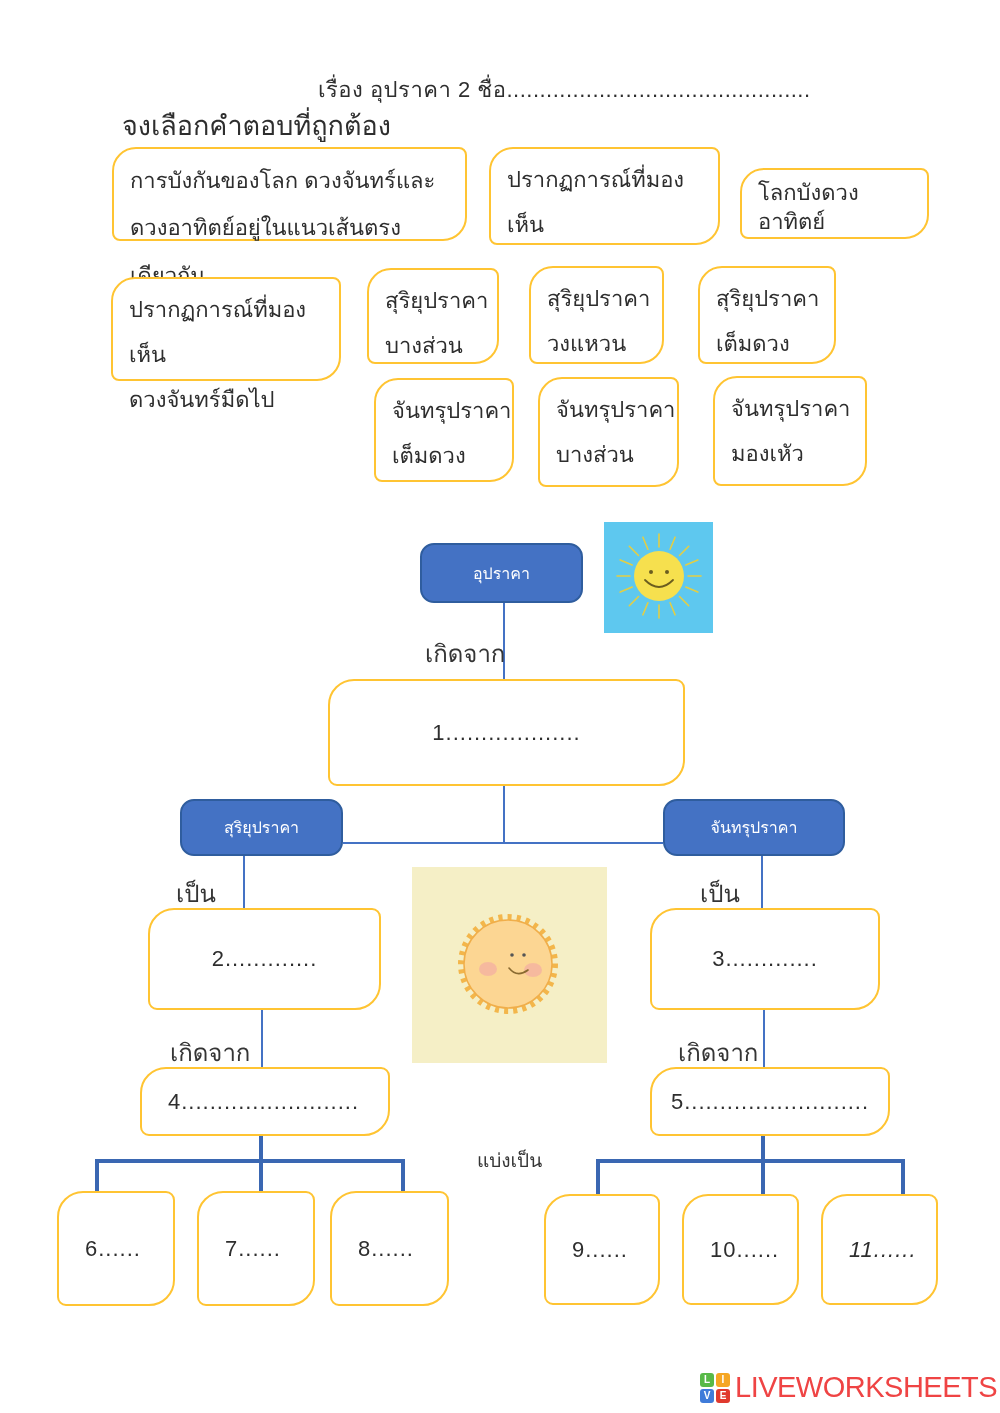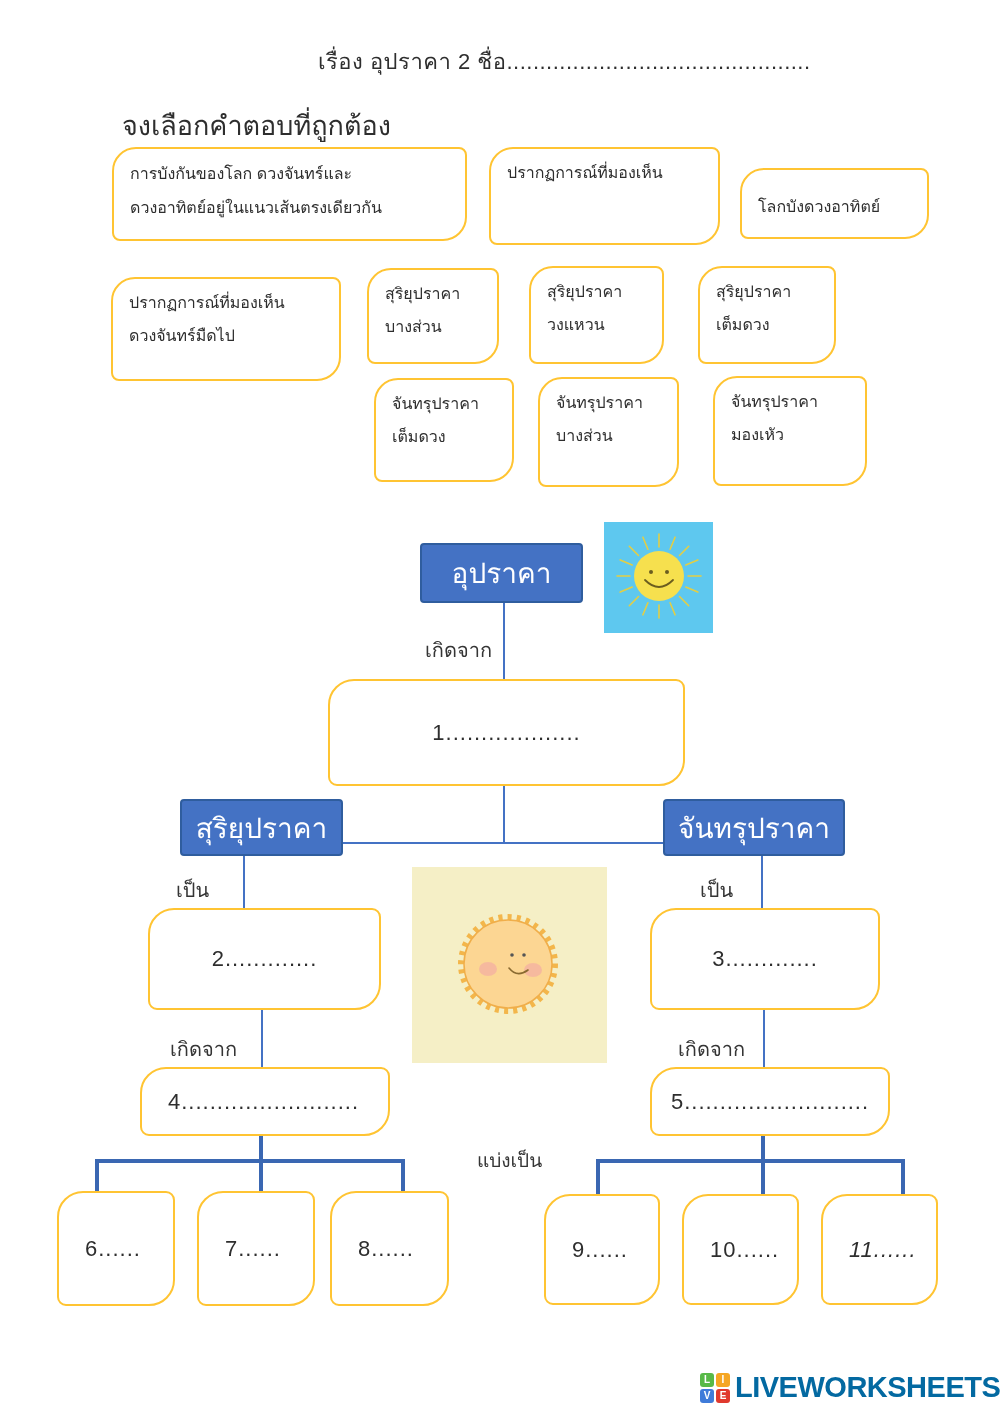--- a/index.html
+++ b/index.html
@@ -3,53 +3,53 @@
 <meta charset="utf-8">
 <style>
   html,body{margin:0;padding:0;background:#ffffff;}
   .page{position:relative;width:1000px;height:1413px;background:#ffffff;overflow:hidden;
         font-family:"Liberation Sans",sans-serif;color:#2e2e2e;}
   .abs{position:absolute;}
   .title{font-size:22px;letter-spacing:.5px;white-space:nowrap;}
   .instruction{font-size:27px;}
   
   .wb{position:absolute;background:#fff;border:2.5px solid #FFC432;
-      border-radius:24px 8px 24px 8px;font-size:16px;line-height:2.05;
+      border-radius:24px 8px 24px 8px;font-size:22px;line-height:2.05;
       padding:8px 10px 6px 16px;box-sizing:border-box;}
   .wb.center-v{display:flex;align-items:center;padding-top:8px;padding-bottom:0;line-height:1.3;}
   
-  .node{position:absolute;background:#4472C4;border:2px solid #2F5D9E;border-radius:4px;
-        color:#fff;display:flex;align-items:center;justify-content:center;font-size:28px;
+  .node{position:absolute;background:#4472C4;border:2px solid #2F5D9E;border-radius:14px;
+        color:#fff;display:flex;align-items:center;justify-content:center;font-size:16px;
         box-sizing:border-box;}
   
   .blank{position:absolute;background:#fff;border:2.5px solid #FFC432;
          border-radius:26px 9px 26px 9px;display:flex;align-items:center;justify-content:center;
          font-size:22px;box-sizing:border-box;letter-spacing:1px;}
   .blank.left-align{justify-content:flex-start;padding-left:26px;}
-  .lbl{position:absolute;font-size:20px;color:#353535;}
+  .lbl{position:absolute;font-size:24px;color:#353535;}
   .vline{position:absolute;width:2px;background:#4472C4;}
   .hline{position:absolute;height:2px;background:#4472C4;}
   .bvline{position:absolute;width:4px;background:#3A67B2;}
   .bhline{position:absolute;height:4px;background:#3A67B2;}
   .sunbox{position:absolute;display:block;}
   
   .brand{position:absolute;display:flex;align-items:center;gap:5px;}
   .logo-grid{display:grid;grid-template-columns:14px 14px;grid-template-rows:14px 14px;gap:2px;}
   .tile{border-radius:3px;color:#fff;font-size:10px;font-weight:bold;display:flex;
         align-items:center;justify-content:center;line-height:1;}
   .tile.l{background:#58B947;} .tile.i{background:#F5A623;}
   .tile.v{background:#3F7BD9;} .tile.e{background:#E0392E;}
-  .brand-text{font-size:29px;font-weight:700;color:#0369a1;letter-spacing:-0.5px;}
+  .brand-text{font-size:29px;font-weight:400;color:#ef4444;letter-spacing:-0.5px;}
 </style>
 </head>
 <body>
 
 <div class="page">
 
-  <div class="abs title" style="left:318px;top:44px;text-align:center;">เรื่อง  อุปราคา  2  ชื่อ..............................................</div>
+  <div class="abs title" style="left:318px;top:72px;text-align:center;">เรื่อง  อุปราคา  2  ชื่อ..............................................</div>
   <div class="abs instruction" style="left:122px;top:104px;">จงเลือกคำตอบที่ถูกต้อง</div>
 
   <div class="wb" style="left:112px;top:147px;width:355px;height:94px;line-height:2.15;">
     <div>การบังกันของโลก  ดวงจันทร์และ</div>
     <div>ดวงอาทิตย์อยู่ในแนวเส้นตรงเดียวกัน</div>
   </div>
   <div class="wb" style="left:489px;top:147px;width:231px;height:98px;">
     <div>ปรากฏการณ์ที่มองเห็น</div>
   </div>
   <div class="wb center-v" style="left:740px;top:168px;width:189px;height:71px;">

